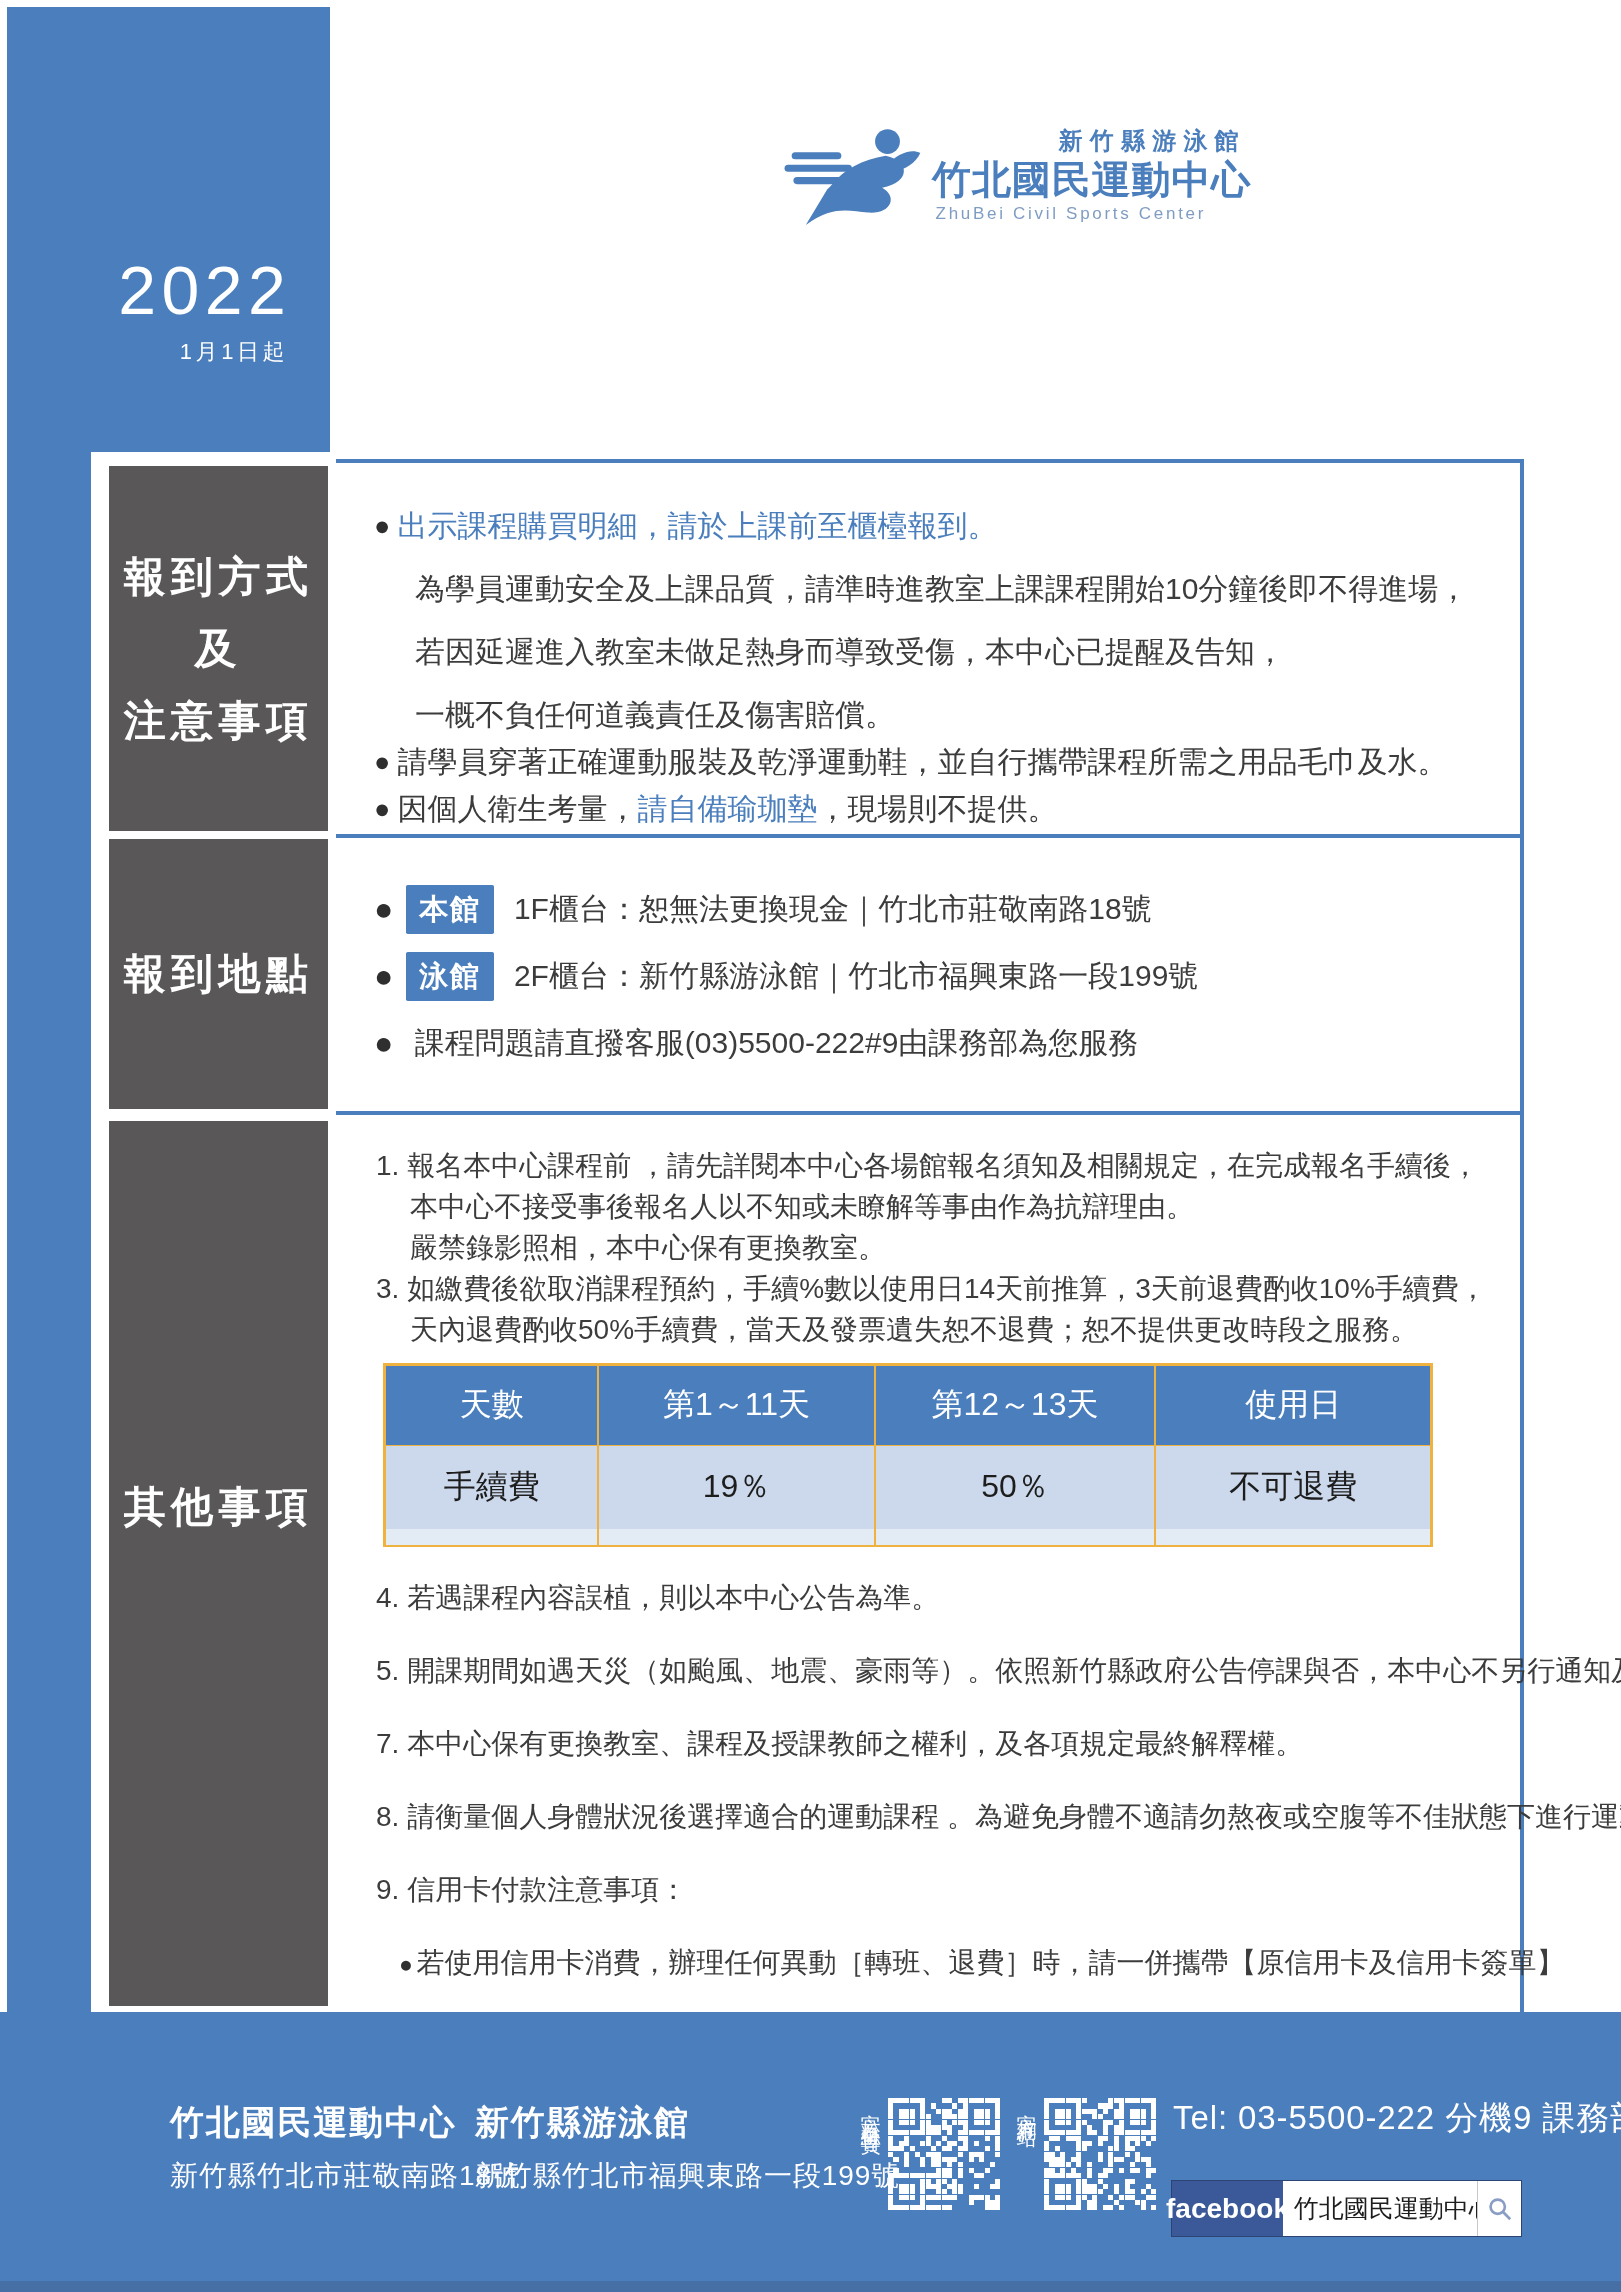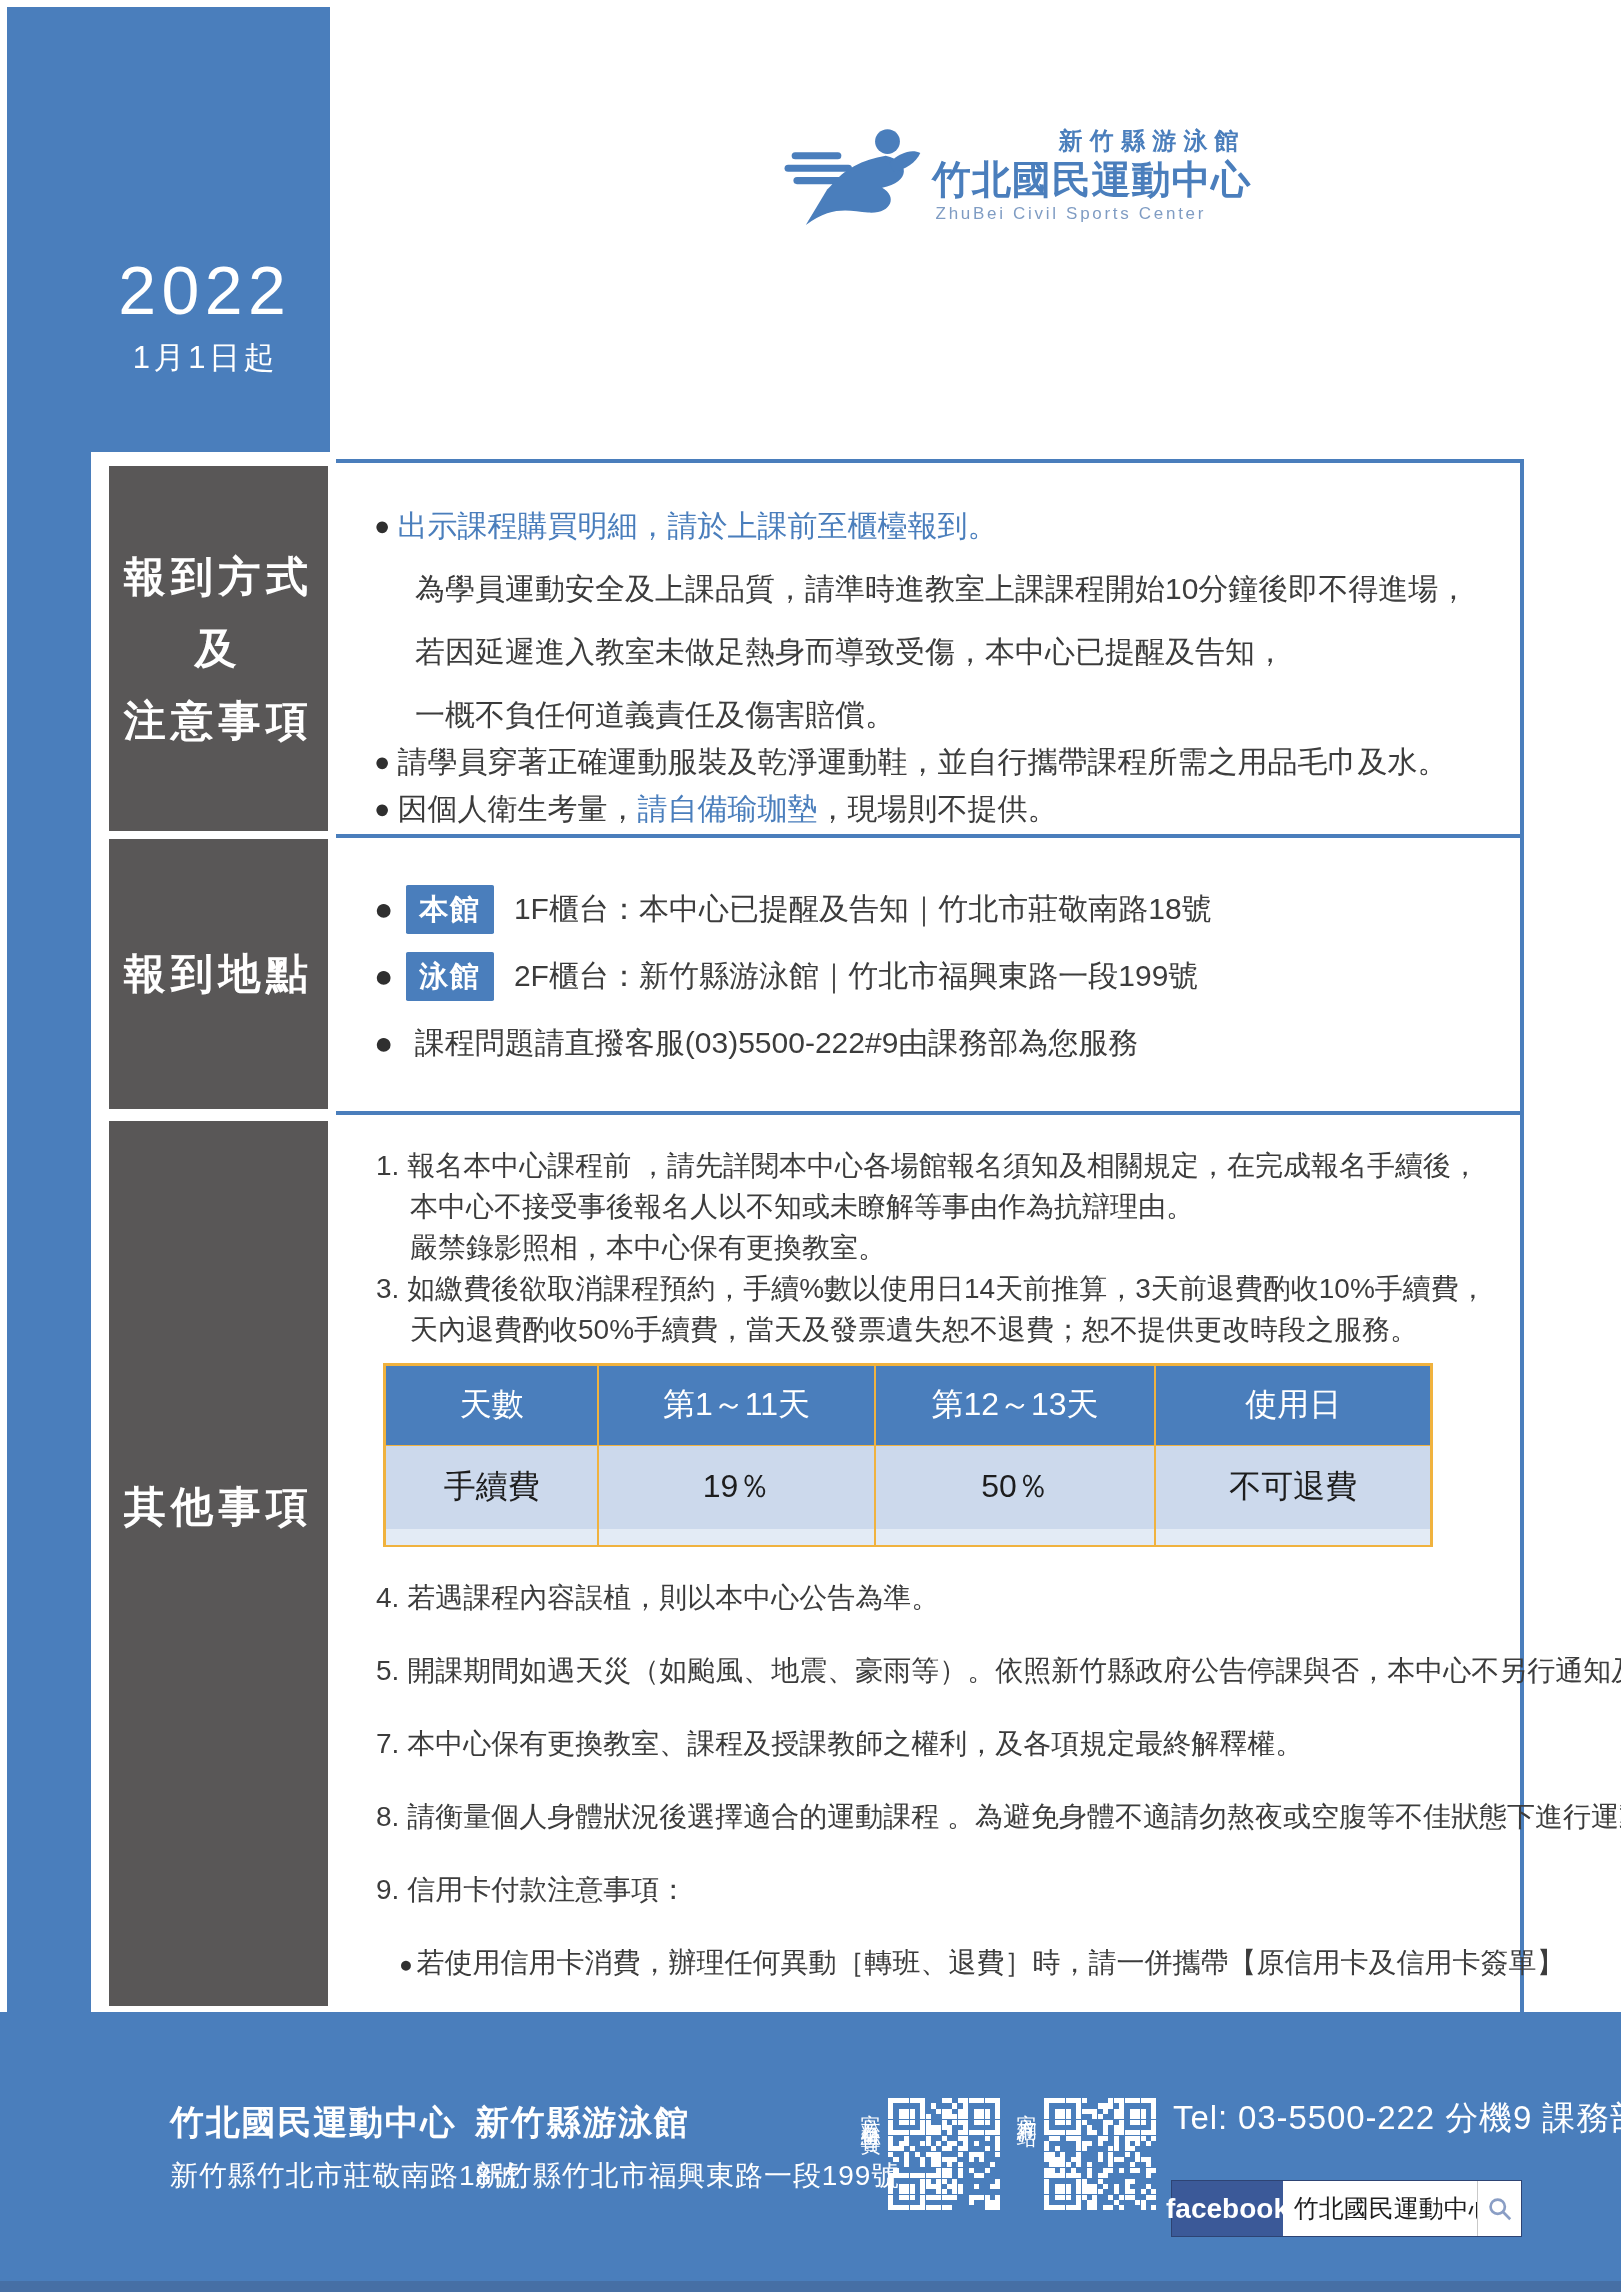--- a/index.html
+++ b/index.html
@@ -2,21 +2,21 @@
 <html style="font-size:14.3px"><head>
 <meta charset="utf-8">
 <style>
   html,body{margin:0;padding:0;background:#e8e8e8;}
   .page{position:relative;width:1621px;height:2293px;background:#ffffff;overflow:hidden;
         font-family:"Liberation Sans","DejaVu Sans",sans-serif;color:#3c3c3c;}
   
   .spine{position:absolute;left:7.2px;top:7.2px;width:84px;height:2005px;background:#4a7ebc;}
   .topblock{position:absolute;left:7.2px;top:7.2px;width:323px;height:445px;background:#4a7ebc;color:#fff;}
   .year{position:absolute;right:39px;top:244px;font-size:68px;letter-spacing:5.4px;font-weight:400;}
-  .effective{position:absolute;right:52px;top:330px;font-size:31px;letter-spacing:3.6px;}
+  .effective{position:absolute;right:42px;top:330px;font-size:22px;letter-spacing:3.6px;}
   
   .logo{position:absolute;left:781px;top:125px;display:flex;align-items:flex-start;}
   .logo-icon{width:142px;height:113px;flex:none;}
   .logo-text{margin-left:9px;color:#4a7ebc;}
   .logo-sub{font-size:24px;font-weight:bold;letter-spacing:7.2px;text-align:right;padding-right:5.4px;}
   .logo-main{font-size:39px;font-weight:bold;letter-spacing:0.9px;line-height:1.2;white-space:nowrap;}
   .logo-en{font-size:17px;letter-spacing:2.7px;color:#7f9cc3;padding-left:3.6px;white-space:nowrap;}
   
   .title{position:absolute;left:340px;top:249px;width:1187px;text-align:center;font-size:106px;
          font-weight:bold;letter-spacing:10.7px;color:#4a7ebc;white-space:nowrap;}
@@ -152,21 +152,21 @@
       <span>因個人衛生考量，</span>
       <span class="hl">請自備瑜珈墊</span>
       <span>，現場則不提供。</span>
     </div>
   </div>
 
   <div class="s2">
     <div class="row r1">
       <span class="dot2">●</span>
       <span class="badge">本館</span>
-      <span>1F櫃台：本中心已提醒及告知｜竹北市莊敬南路18號</span>
+      <span>1F櫃台：恕無法更換現金｜竹北市莊敬南路18號</span>
     </div>
     <div class="row r2">
       <span class="dot2">●</span>
       <span class="badge">泳館</span>
       <span>2F櫃台：新竹縣游泳館｜竹北市福興東路一段199號</span>
     </div>
     <div class="row r3">
       <span class="dot2">●</span>
       <span style="margin-left:9px">課程問題請直撥客服(03)5500-222#9由課務部為您服務</span>
     </div>

